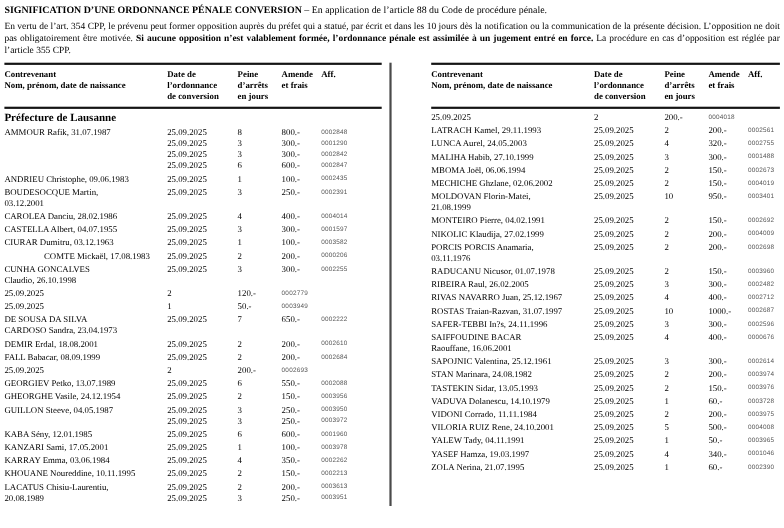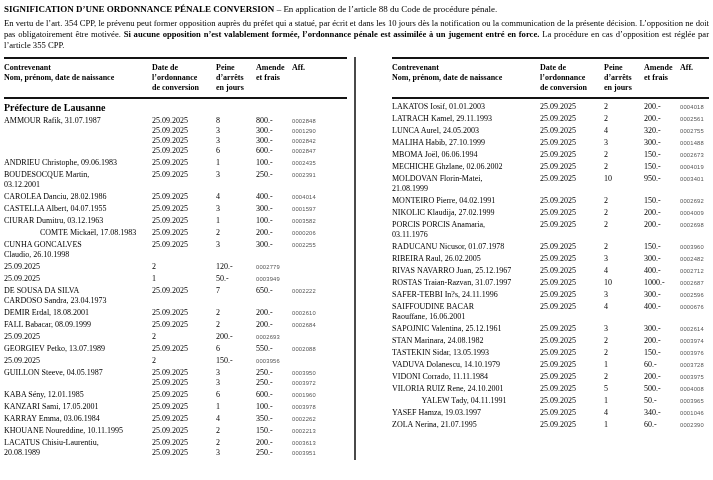--- a/index.html
+++ b/index.html
@@ -174,20 +174,21 @@
             <div class="c aff">0002693</div>
           </div>
           <div class="entry">
             <div class="c name" style="grid-row: 1 / span 1;">GEORGIEV Petko, 13.07.1989</div>
             <div class="c date">25.09.2025</div>
             <div class="c days">6</div>
             <div class="c amount">550.-</div>
             <div class="c aff">0002088</div>
           </div>
           <div class="entry">
+            <div class="c name" style="grid-row: 1 / span 1;">GHEORGHE Vasile, 24.12.1954</div>
             <div class="c date">25.09.2025</div>
             <div class="c days">2</div>
             <div class="c amount">150.-</div>
             <div class="c aff">0003956</div>
           </div>
           <div class="entry">
             <div class="c name" style="grid-row: 1 / span 2;">GUILLON Steeve, 04.05.1987</div>
             <div class="c date">25.09.2025</div>
             <div class="c days">3</div>
             <div class="c amount">250.-</div>
@@ -251,21 +252,20 @@
 de conversion</div>
         <div class="hcell">Peine
 d’arrêts
 en jours</div>
         <div class="hcell">Amende
 et frais</div>
         <div class="hcell">Aff.</div>
       </div>
       <div class="entries" id="right-entries">
           <div class="entry">
-            <div class="c name" style="grid-row: 1 / span 1;">LAKATOS Iosif, 01.01.2003</div>
             <div class="c date">25.09.2025</div>
             <div class="c days">2</div>
             <div class="c amount">200.-</div>
             <div class="c aff">0004018</div>
           </div>
           <div class="entry">
             <div class="c name" style="grid-row: 1 / span 1;">LATRACH Kamel, 29.11.1993</div>
             <div class="c date">25.09.2025</div>
             <div class="c days">2</div>
             <div class="c amount">200.-</div>
@@ -408,21 +408,21 @@
             <div class="c aff">0003975</div>
           </div>
           <div class="entry">
             <div class="c name" style="grid-row: 1 / span 1;">VILORIA RUIZ Rene, 24.10.2001</div>
             <div class="c date">25.09.2025</div>
             <div class="c days">5</div>
             <div class="c amount">500.-</div>
             <div class="c aff">0004008</div>
           </div>
           <div class="entry">
-            <div class="c name" style="grid-row: 1 / span 1; text-align: center;">YALEW Tady, 04.11.1991</div>
+            <div class="c name" style="grid-row: 1 / span 1;">YALEW Tady, 04.11.1991</div>
             <div class="c date">25.09.2025</div>
             <div class="c days">1</div>
             <div class="c amount">50.-</div>
             <div class="c aff">0003965</div>
           </div>
           <div class="entry">
             <div class="c name" style="grid-row: 1 / span 1;">YASEF Hamza, 19.03.1997</div>
             <div class="c date">25.09.2025</div>
             <div class="c days">4</div>
             <div class="c amount">340.-</div>

